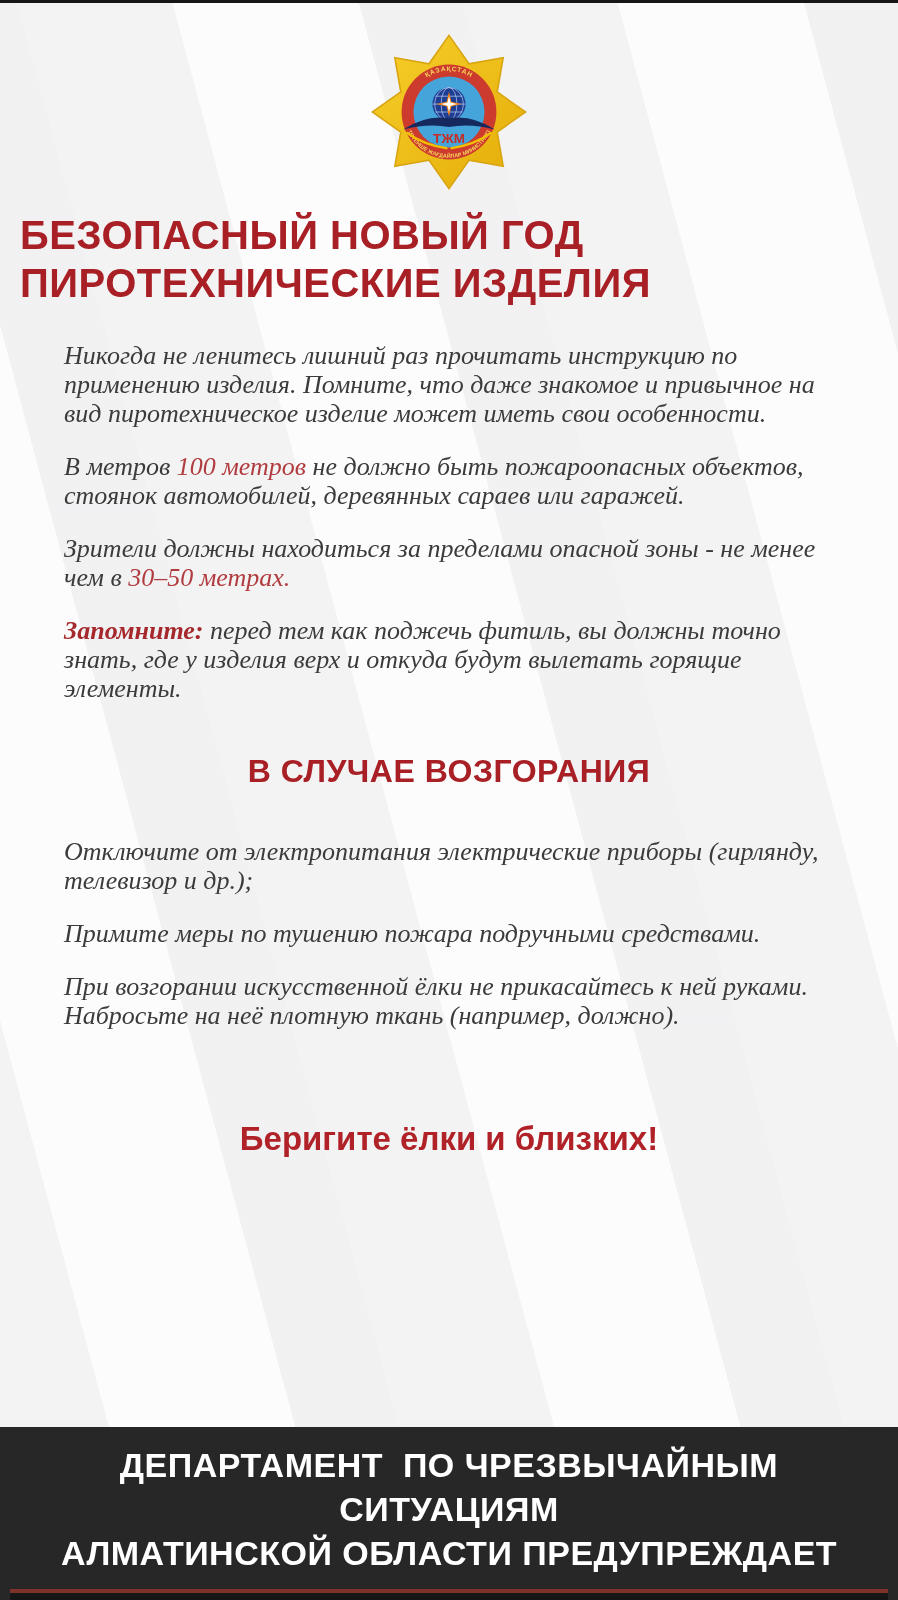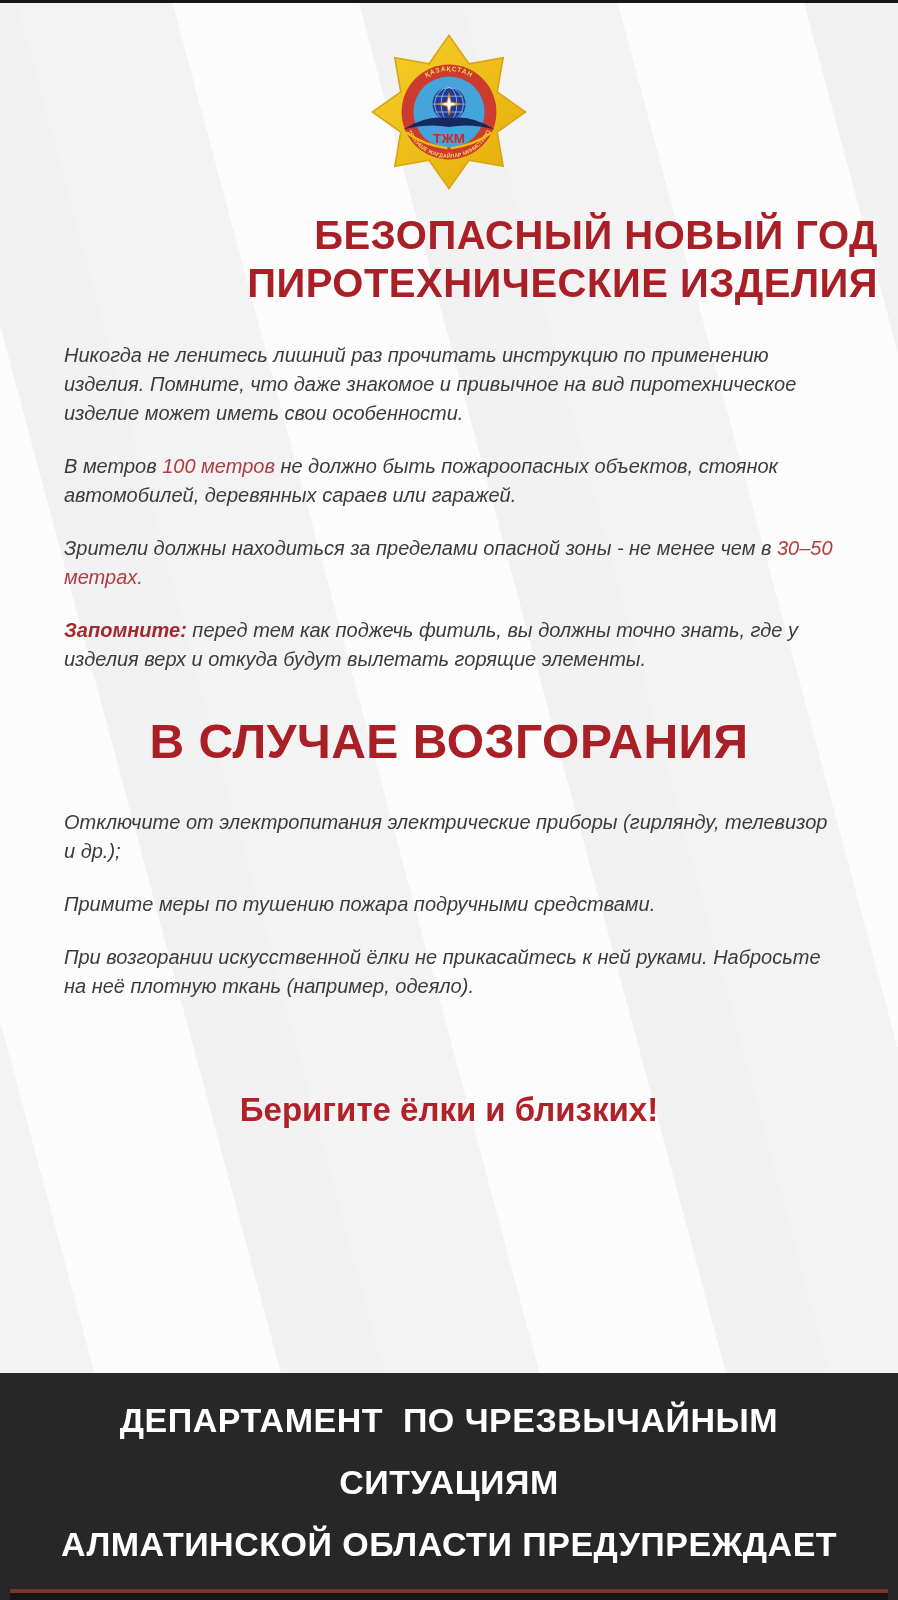--- a/index.html
+++ b/index.html
@@ -13,45 +13,45 @@
       repeating-linear-gradient(75deg,
         rgba(255,255,255,0) 0 150px,
         rgba(255,255,255,.75) 150px 330px,
         rgba(240,240,242,.55) 330px 430px),
       #f3f3f4;
     font-family:"Liberation Sans", sans-serif;
   }
   .top-line{height:3px;background:#161616;flex:0 0 auto;}
   .emblem-wrap{margin:30px auto 6px;width:160px;height:158px;flex:0 0 auto;}
   .title{
-    text-align:right;
+    text-align:left;
     color:#a82025;
     font-weight:bold;
     font-size:40px;
     line-height:48px;
     letter-spacing:.5px;
     margin:14px 20px 0;
   }
   .content{padding:34px 58px 0 64px;}
   .para{
-    font-size:20px;
+    font-size:26px;
     line-height:29px;
     font-style:italic;
     color:#3b3b3b;
     margin:0 0 24px 0;
-    font-family:Liberation Sans, sans-serif;
+    font-family:Liberation Serif, serif;
   }
   .seg-normal{color:#3b3b3b;}
   .seg-red{color:#b13c3f;}
   .seg-redbold{color:#a5292c;font-weight:bold;}
   .section-heading{
     text-align:center;
     color:#a82025;
     font-weight:bold;
-    font-size:48px;
+    font-size:32px;
     line-height:44px;
     margin:22px 20px 44px;
     letter-spacing:.5px;
   }
   .closing{
     text-align:center;
     color:#b02227;
     font-weight:bold;
     font-size:33px;
     margin:66px 20px 0;
@@ -60,21 +60,21 @@
     margin-top:auto;
     flex:0 0 auto;
     background:#272727;
     text-align:center;
     padding:16px 10px 0;
   }
   .footer-line{
     color:#ffffff;
     font-weight:bold;
     font-size:34px;
-    line-height:62px;
+    line-height:44px;
     white-space:pre-wrap;
     letter-spacing:.5px;
   }
   .footer-redline{height:4px;background:#7d322a;margin-top:14px;}
   .footer-bottom{height:7px;background:#161616;}
 </style>
 </head>
 <body>
 
 <div class="page">
@@ -126,21 +126,21 @@
       <p class="para"><span class="seg-normal">В метров </span><span class="seg-red">100 метров</span><span class="seg-normal"> не должно быть пожароопасных объектов, стоянок автомобилей, деревянных сараев или гаражей.</span></p>
       <p class="para"><span class="seg-normal">Зрители должны находиться за пределами опасной зоны - не менее чем в </span><span class="seg-red">30–50 метрах.</span></p>
       <p class="para"><span class="seg-redbold">Запомните:</span><span class="seg-normal"> перед тем как поджечь фитиль, вы должны точно знать, где у изделия верх и откуда будут вылетать горящие элементы.</span></p>
     </div>
 
   <div class="section-heading">В СЛУЧАЕ ВОЗГОРАНИЯ</div>
 
   <div class="content" style="padding-top:0;">
       <p class="para"><span class="seg-normal">Отключите от электропитания электрические приборы (гирлянду, телевизор и др.);</span></p>
       <p class="para"><span class="seg-normal">Примите меры по тушению пожара подручными средствами.</span></p>
-      <p class="para"><span class="seg-normal">При возгорании искусственной ёлки не прикасайтесь к ней руками. Набросьте на неё плотную ткань (например, одеяло).</span></p>
+      <p class="para"><span class="seg-normal">При возгорании искусственной ёлки не прикасайтесь к ней руками. Набросьте на неё плотную ткань (например, должно).</span></p>
     </div>
 
   <div class="closing">Беригите ёлки и близких!</div>
 
   <div class="footer">
     <div class="footer-line">ДЕПАРТАМЕНТ  ПО ЧРЕЗВЫЧАЙНЫМ СИТУАЦИЯМ</div>
     <div class="footer-line">АЛМАТИНСКОЙ ОБЛАСТИ ПРЕДУПРЕЖДАЕТ</div>
     <div class="footer-redline"></div>
     <div class="footer-bottom"></div>
   </div>

